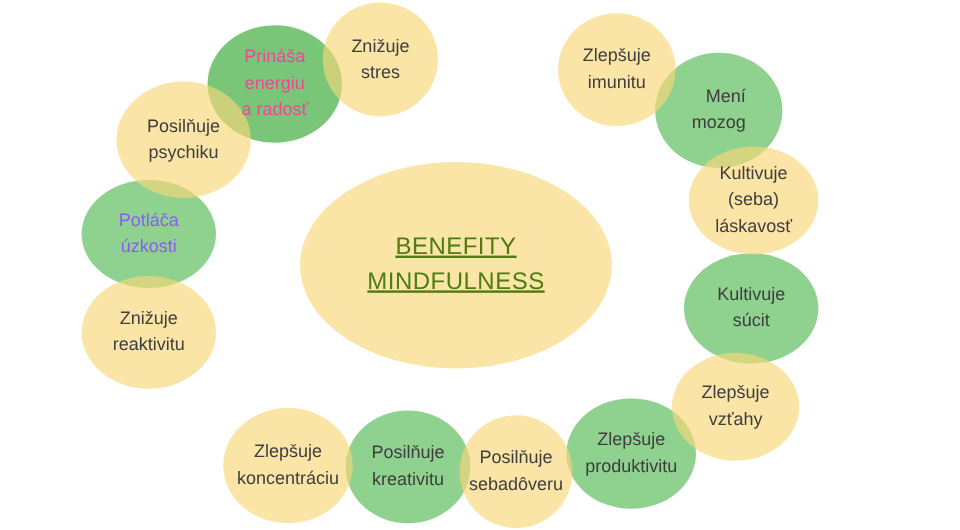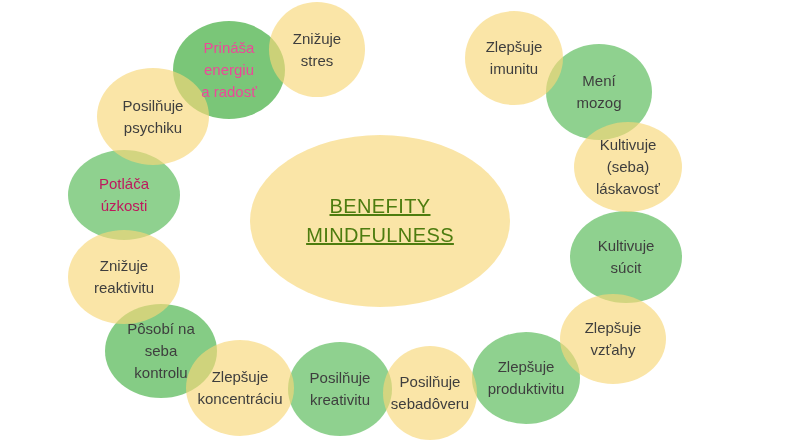--- a/index.html
+++ b/index.html
@@ -64,43 +64,38 @@
 </head>
 <body>
 
 <div class="stage">
 
   <div class="bubble c-prinasa" style="background-color: rgba(51, 167, 47, 0.65);">
     <span class="bubble-label" style="color: #ec4899;">Prináša
 energiu
 a radosť</span>
   </div>
-  <div class="bubble c-mozog" style="background-color: rgba(83, 184, 83, 0.65);">
+  <div class="bubble c-mozog" style="background-color: rgba(83, 184, 83, 0.65); text-align: right;">
     <span class="bubble-label" style="color: rgb(62, 62, 62);">Mení
 mozog</span>
   </div>
   <div class="bubble c-sucit" style="background-color: rgba(83, 184, 83, 0.65);">
     <span class="bubble-label" style="color: rgb(62, 62, 62);">Kultivuje
 súcit</span>
   </div>
   <div class="bubble c-produktivita" style="background-color: rgba(83, 184, 83, 0.65);">
     <span class="bubble-label" style="color: rgb(62, 62, 62);">Zlepšuje
 produktivitu</span>
   </div>
   <div class="bubble c-kreativita" style="background-color: rgba(83, 184, 83, 0.65);">
     <span class="bubble-label" style="color: rgb(62, 62, 62);">Posilňuje
 kreativitu</span>
   </div>
-  <div class="bubble c-kontrola" style="background-color: rgba(68, 176, 68, 0.65);">
-    <span class="bubble-label" style="color: rgb(62, 62, 62);">Pôsobí na
-seba
-kontrolu</span>
-  </div>
   <div class="bubble c-uzkosti" style="background-color: rgba(83, 184, 83, 0.65);">
-    <span class="bubble-label" style="color: #be185d;">Potláča
+    <span class="bubble-label" style="color: #8b5cf6;">Potláča
 úzkosti</span>
   </div>
 
   <div class="bubble c-stres" style="background-color: rgba(247, 215, 120, 0.65);">
     <span class="bubble-label" style="color: rgb(62, 62, 62);">Znižuje
 stres</span>
   </div>
   <div class="bubble c-imunita" style="background-color: rgba(247, 215, 120, 0.65);">
     <span class="bubble-label" style="color: rgb(62, 62, 62);">Zlepšuje
 imunitu</span>

